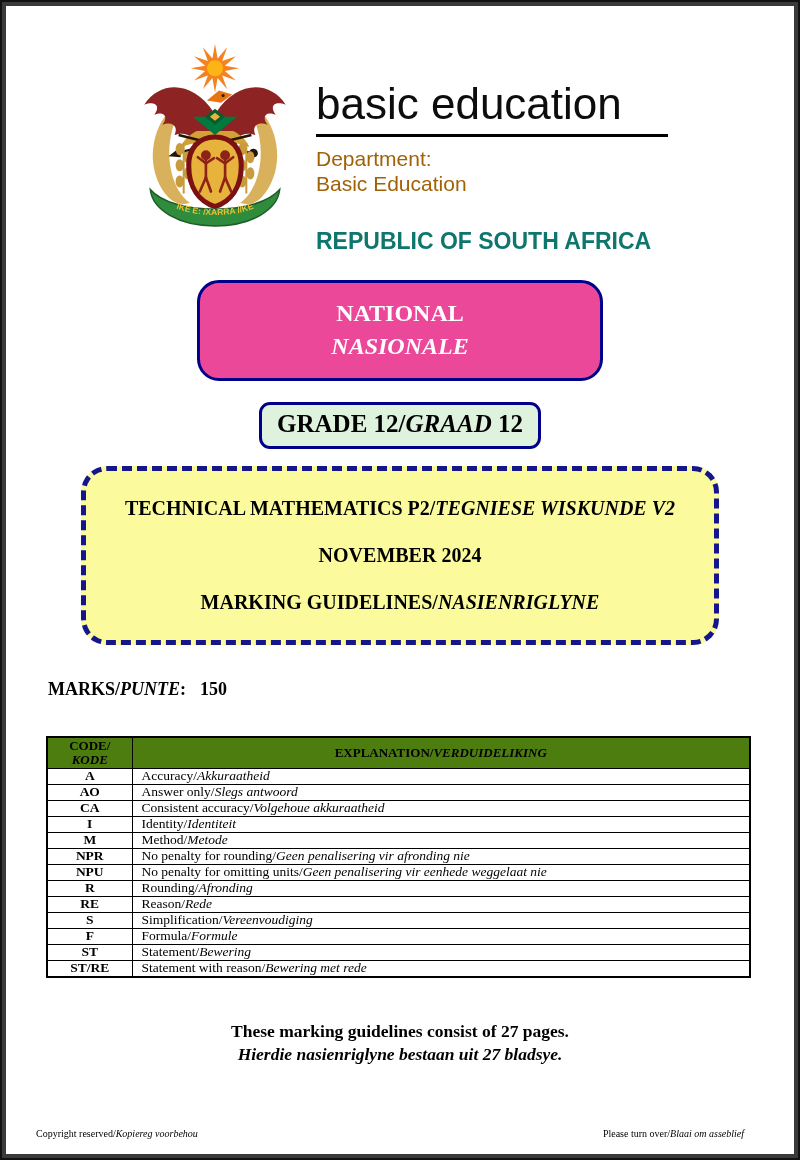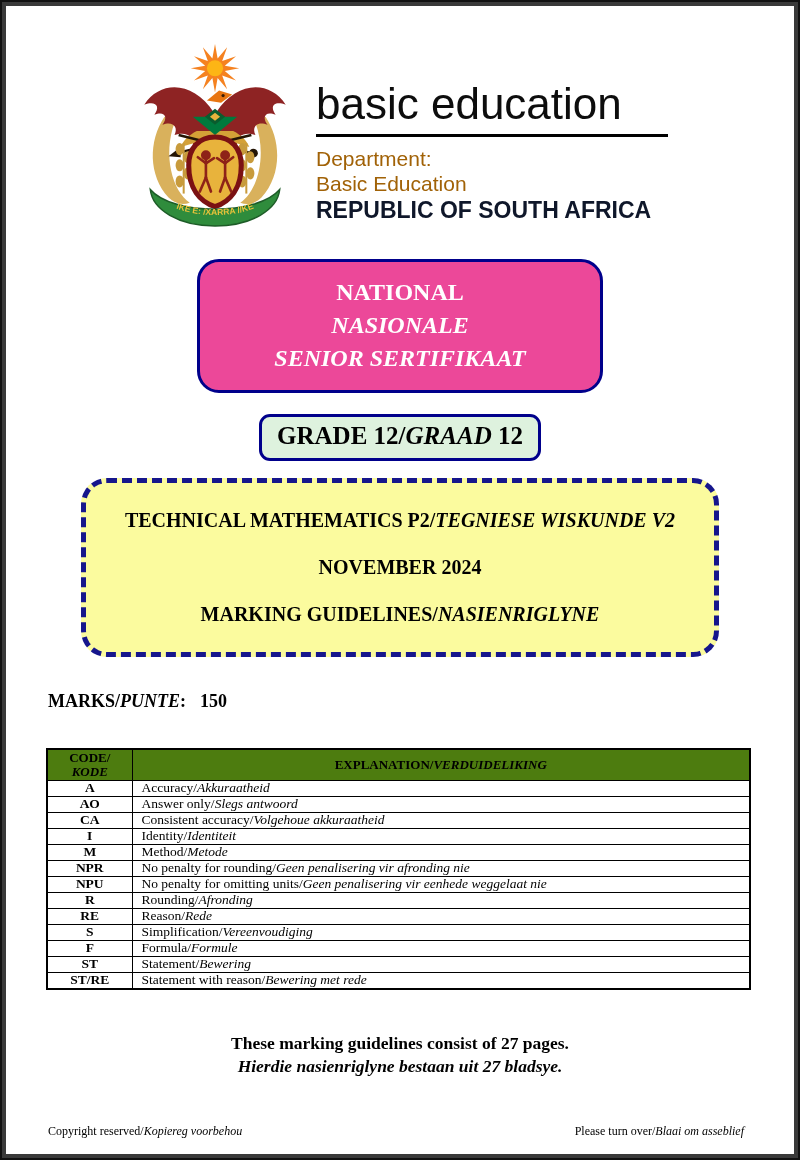--- a/index.html
+++ b/index.html
@@ -22,21 +22,21 @@
   .masthead { margin: 36px 0 0 128px; display: flex; }
   .coa { width: 162px; height: 192px; flex: none; }
   .mast-text { margin-left: 20px; padding-top: 40px; font-family: "Liberation Sans", sans-serif; }
   .brand {
     font-size: 44px; font-weight: 400; letter-spacing: 0px; line-height: 1;
     display: inline-block; border-bottom: 3px solid #000;
     padding: 0 46px 8px 0; color: #0d0d0d;
   }
   .dept-line { font-size: 21px; line-height: 25px; color: #a16207; }
   .dept-line.first { margin-top: 9px; }
-  .country { font-size: 23px; line-height: 28px; font-weight: 700; color: #0f172a; }
+  .country { font-size: 23px; line-height: 28px; font-weight: 700; color: #0f766e; margin-top: 31px; }
 
   
   .nsc-box {
     width: 406px; margin: 25px auto 0;
     background: #ec4899; border: 3px solid #00008B; border-radius: 22px;
     color: #fff; text-align: center;
     font-weight: 700; font-size: 24px; line-height: 33px;
     padding: 14px 0 15px;
   }
   .nsc-box .it { font-style: italic; }
@@ -78,23 +78,23 @@
   }
   th.code-col { width: 85px; }
   td.code-cell { text-align: center; font-weight: 700; padding: 0; line-height: 14.5px; height: 16px; }
   td.expl-cell { padding: 0 4px 0 9px; line-height: 14.5px; height: 16px; }
   .it { font-style: italic; }
 
   
   .pages-note { margin-top: 42px; text-align: center; font-weight: 700; font-size: 17.5px; line-height: 23px; }
   .pages-note .it { font-style: italic; }
   .bottom-footer {
-    position: absolute; left: 42px; right: 50px; bottom: 15px;
+    position: absolute; left: 30px; right: 50px; bottom: 15px;
     display: flex; justify-content: space-between;
-    font-size: 12px;
+    font-size: 10px;
   }
   .bottom-footer .it { font-style: italic; }
 </style>
 </head>
 <body>
 
 <div class="page">
 
   <div class="masthead">
     <svg class="coa" viewBox="0 0 160 190" aria-hidden="true">
@@ -163,21 +163,20 @@
       <div><span class="brand">basic education</span></div>
       <div class="dept-line first">Department:</div>
       <div class="dept-line">Basic Education</div>
       <div class="country">REPUBLIC OF SOUTH AFRICA</div>
     </div>
   </div>
 
   <div class="nsc-box">
     <div>NATIONAL</div>
     <div class="it">NASIONALE</div>
-    <div class="it">SENIOR SERTIFIKAAT</div>
   </div>
 
   <div class="grade-box">
     <span>GRADE 12/</span><span class="it">GRAAD</span><span> 12</span>
   </div>
 
   <div class="subject-box">
     <div class="row">
       <span>TECHNICAL MATHEMATICS P2/</span><span class="it">TEGNIESE WISKUNDE V2</span>
     </div>

